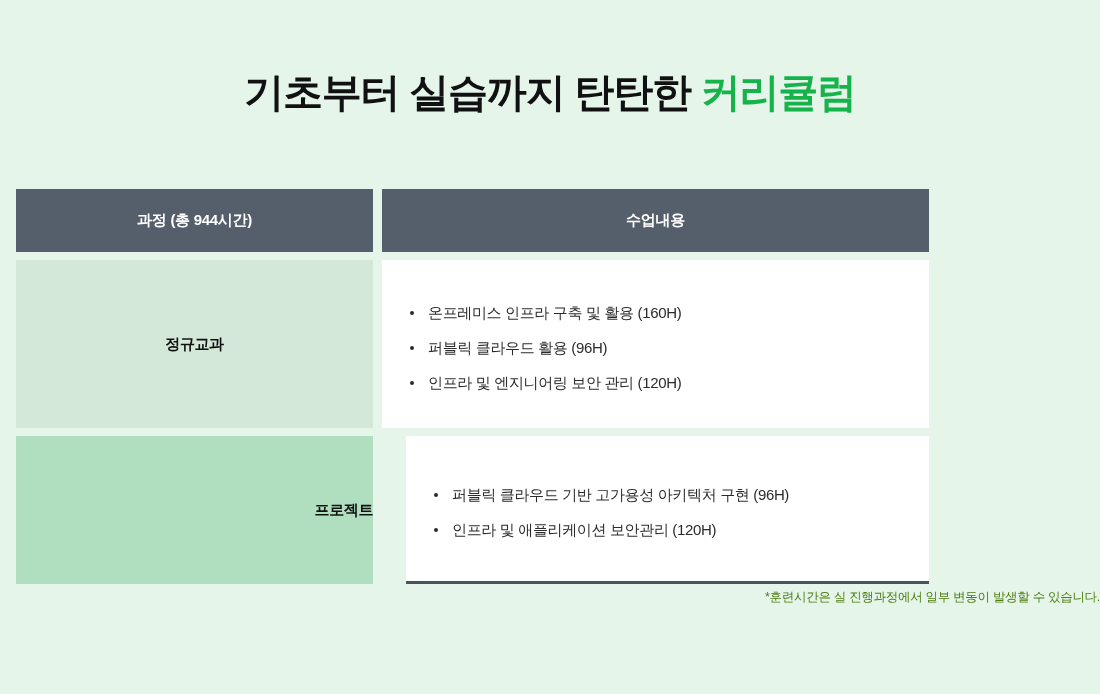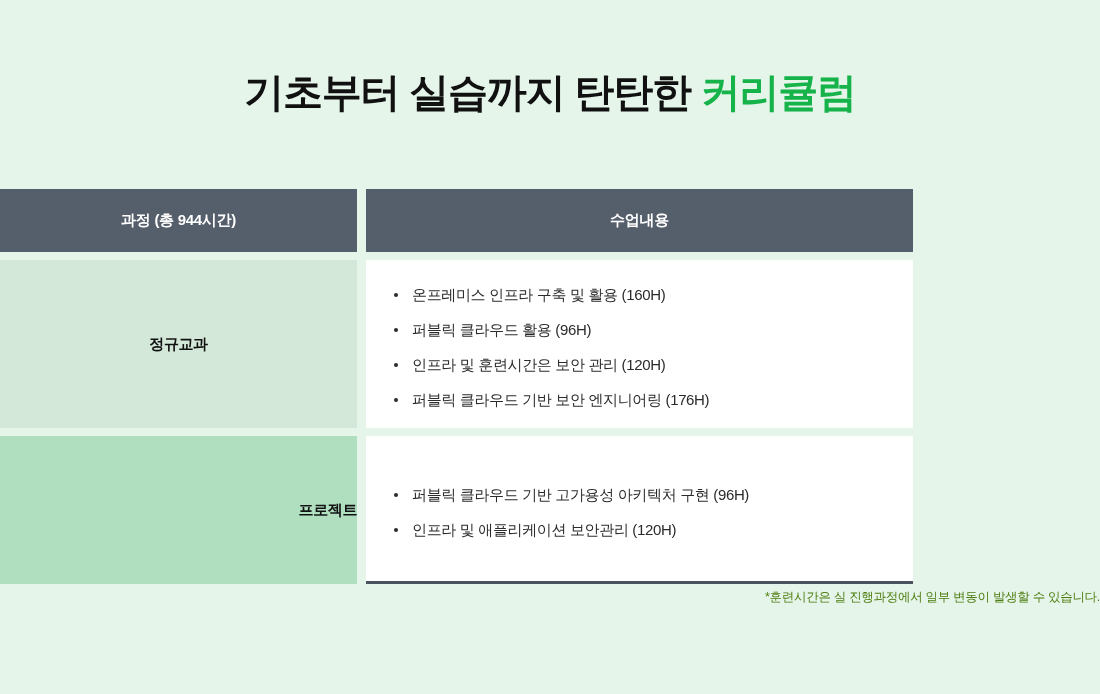--- a/index.html
+++ b/index.html
@@ -36,21 +36,21 @@
     margin: 0;
     padding-bottom: 6px;
   }
   .page-title .accent {
     color: #16b34a;
   }
 
   
   .curriculum-table {
     position: absolute;
-    left: 0;
+    left: 16px;
     top: 189px;
     width: 913px;
   }
   .trow {
     display: flex;
     align-items: stretch;
     gap: 9px;
   }
   .trow + .trow {
     margin-top: 8px;
@@ -112,20 +112,21 @@
   .body-row .cell-right {
     background: #ffffff;
     padding: 6px 0 0 28px;
   }
   .body-row.row-regular .cell-right {
     height: 168px;
   }
   .body-row.row-project .cell-right {
     height: 148px;
     border-bottom: 3px solid #4b535f;
+    margin-left: 24px;
   }
 
   .bullet-list {
     list-style: none;
     margin: 0;
     padding: 0;
   }
   .bullet-item {
     position: relative;
     padding-left: 18px;
@@ -179,22 +180,21 @@
   </div>
 
   <div class="trow body-row row-regular">
     <div class="cell-left">
       <span>정규교과</span>
     </div>
     <div class="cell-right">
       <ul class="bullet-list">
         <li class="bullet-item">온프레미스 인프라 구축 및 활용 (160H)</li>
         <li class="bullet-item">퍼블릭 클라우드 활용 (96H)</li>
-        <li class="bullet-item">인프라 및 훈련시간은 보안 관리 (120H)</li>
-        <li class="bullet-item">퍼블릭 클라우드 기반 보안 엔지니어링 (176H)</li>
+        <li class="bullet-item">인프라 및 엔지니어링 보안 관리 (120H)</li>
       </ul>
     </div>
   </div>
 
   <div class="trow body-row row-project">
     <div class="cell-left">
       <span>프로젝트</span>
     </div>
     <div class="cell-right">
       <ul class="bullet-list">

